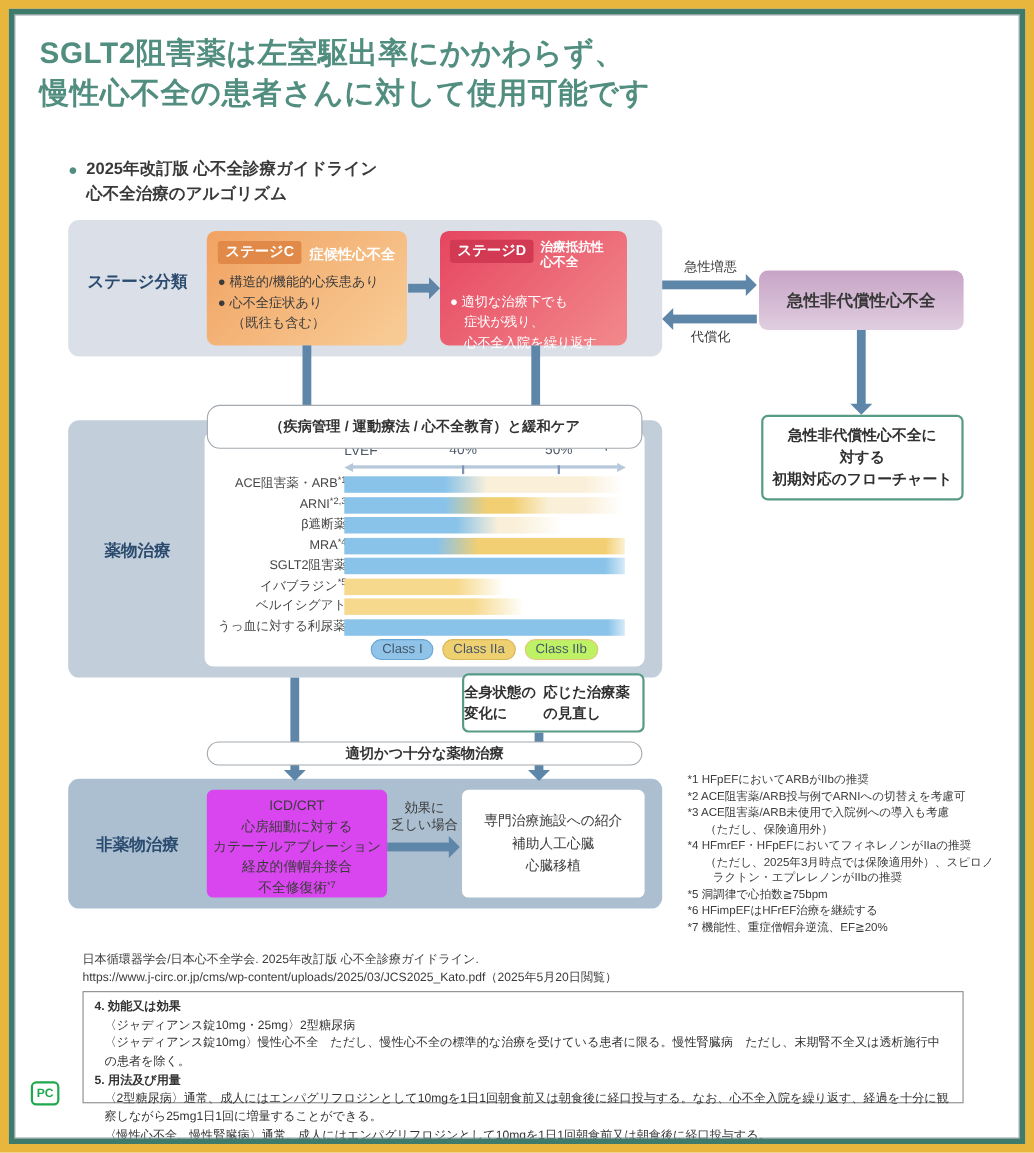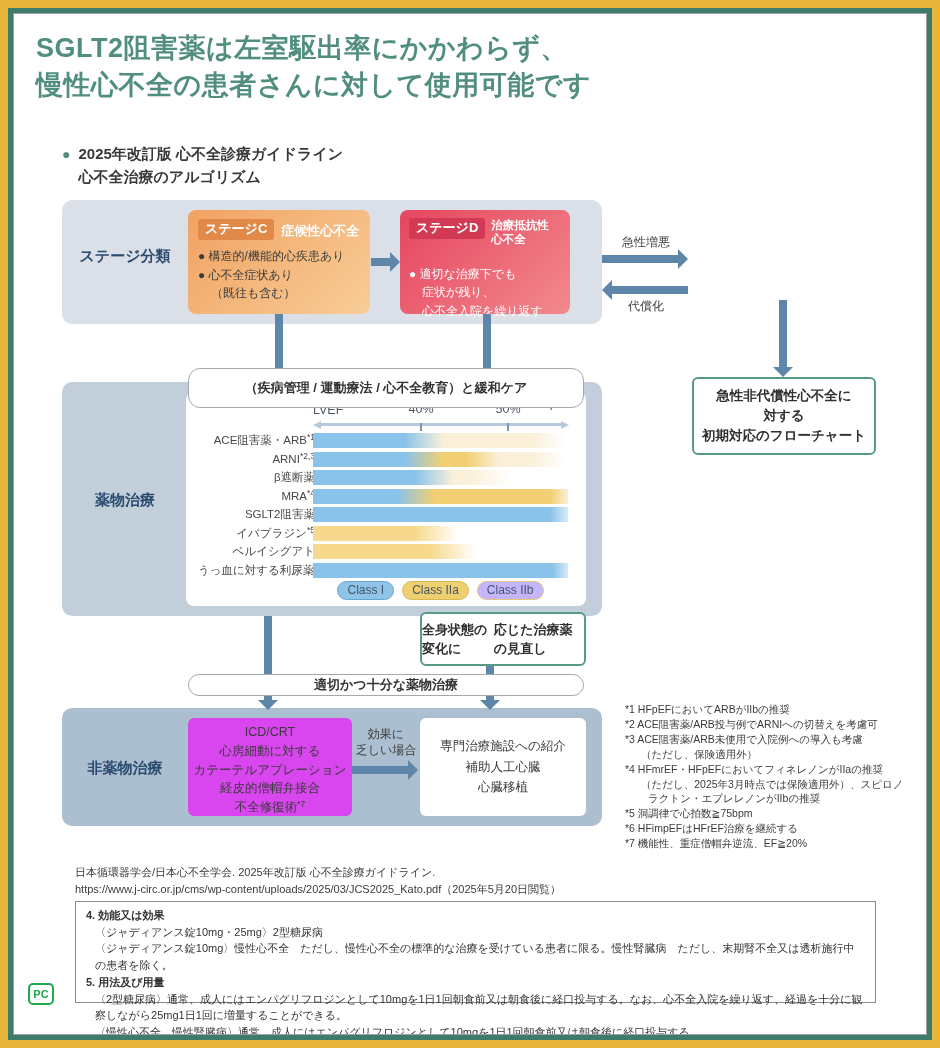--- a/index.html
+++ b/index.html
@@ -63,21 +63,21 @@
   .bar-2 { background:linear-gradient(90deg,#8AC3E9 0%,#8AC3E9 40%,#FAF0D9 55%,#FAF0D9 61%,rgba(250,240,217,0) 78%); }
   .bar-3 { background:linear-gradient(90deg,#8AC3E9 0%,#8AC3E9 33%,#F2CF72 48%,#F2CF72 93%,rgba(242,207,114,0.3) 100%); }
   .bar-4 { background:linear-gradient(90deg,#8AC3E9 0%,#8AC3E9 93%,rgba(138,195,233,0.35) 100%); }
   .bar-5 { background:linear-gradient(90deg,#F6D98C 0%,#F6D98C 40%,rgba(246,217,140,0) 57%); }
   .bar-6 { background:linear-gradient(90deg,#F6D98C 0%,#F6D98C 46%,rgba(246,217,140,0) 64%); }
   .bar-7 { background:linear-gradient(90deg,#8AC3E9 0%,#8AC3E9 94%,rgba(138,195,233,0.35) 100%); }
   .legend { position:absolute; left:127px; top:189px; width:255px; display:flex; justify-content:center; gap:8px; }
   .lg { height:19px; line-height:16px; padding:0 9px; border-radius:10px; font-size:12px; color:#44566A; }
   .lg-1 { background:#8FC3E8; border:1.5px solid #69A5D4; }
   .lg-2a { background:#EFD070; border:1.5px solid #D8B654; }
-  .lg-2b { background:#c4b5fd; border:1.5px solid #E3C87C; }
+  .lg-2b { background:#bef264; border:1.5px solid #E3C87C; }
 
   .review-box { left:420px; top:612px; width:166px; height:54px; background:#fff; border:2px solid #579A86; border-radius:6px; display:flex; flex-direction:row; align-items:center; justify-content:center; font-size:13px; font-weight:700; color:#303030; line-height:1.5; z-index:4; }
 
   .icd-box { left:188px; top:718px; width:164px; height:98px; background:#d946ef; border-radius:6px; font-size:12.5px; color:#3B3B3B; line-height:1.5; text-align:center; padding-top:5px; }
   .referral-box { left:420px; top:718px; width:166px; height:98px; background:#fff; border-radius:6px; display:flex; flex-direction:column; align-items:center; justify-content:center; font-size:12.5px; color:#3B3B3B; line-height:1.65; text-align:center; }
 
   .footnotes { left:625px; top:702px; width:300px; font-size:10.5px; color:#3B3B3B; line-height:1.42; white-space:nowrap; }
   .fn-ind { padding-left:16px; }
   .fn-ind2 { padding-left:23px; }
 
@@ -145,20 +145,21 @@
   <div class="harrow r" style="left:602px;top:249px;width:86px;height:20px;">
     <div class="shaft"></div>
       <div class="head"></div>
   </div>
   <div class="harrow l" style="left:602px;top:280px;width:86px;height:20px;">
     <div class="shaft"></div>
       <div class="head"></div>
   </div>
   <div class="abs arrow-lbl" style="left:604px;top:298px;width:84px;">代償化</div>
 
+  <div class="abs acute-box">急性非代償性心不全</div>
 
   <div class="varrow" style="left:773px;top:300px;width:20px;height:77px;">
     <div class="shaft"></div>
       <div class="head"></div>
   </div>
 
   <div class="abs flow-box">
     <div>急性非代償性心不全に</div>
     <div>対する</div>
     <div>初期対応のフローチャート</div>

